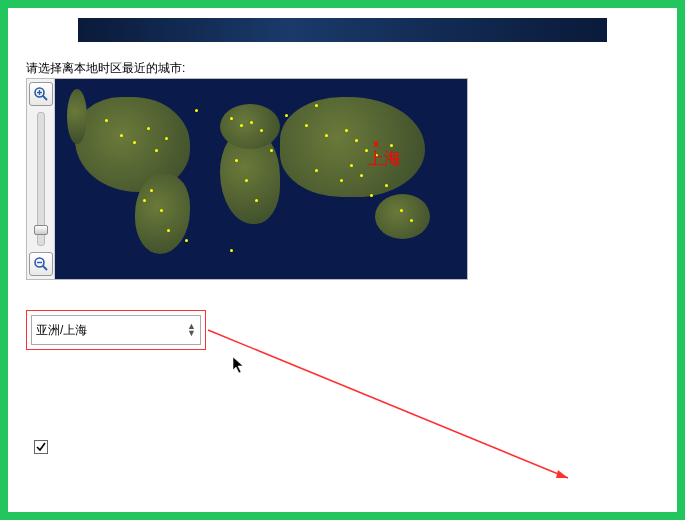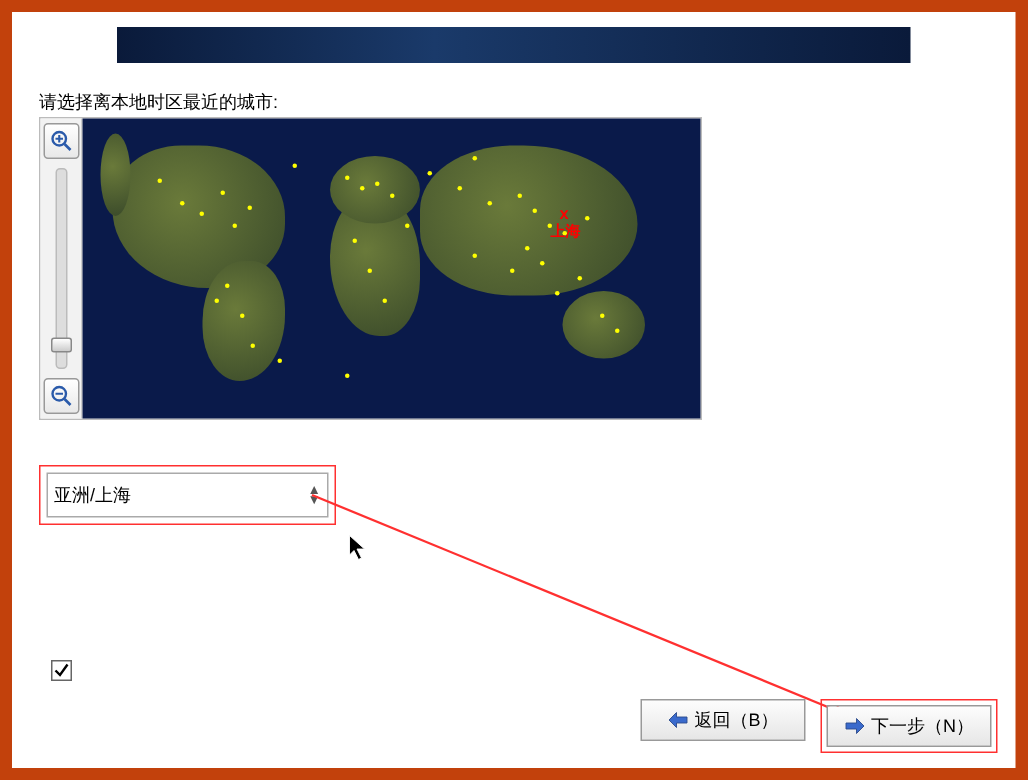--- a/index.html
+++ b/index.html
@@ -6,21 +6,21 @@
     margin: 0;
     padding: 0;
     background: #000;
     font-family: "Microsoft YaHei", "SimSun", sans-serif;
     font-size: 12px;
     width: 685px;
     height: 520px;
     overflow: hidden;
   }
   .outer {
-    background: #c2410c;
+    background: #22c55e;
     padding: 8px;
     box-sizing: border-box;
     width: 100%;
     height: 100%;
   }
   .panel {
     background: #fff;
     width: 100%;
     height: 100%;
     position: relative;
@@ -110,38 +110,38 @@
   }
   .marker-x {
     position: absolute;
     color: #ff0000;
     font-weight: bold;
     font-size: 11px;
   }
   .marker-label {
     position: absolute;
     color: #ff0000;
-    font-size: 10px;
-    font-weight: bold;
+    font-size: 17px;
+    font-weight: normal;
   }
   .city-desc {
     position: absolute;
     top: 285px;
     left: 18px;
     color: #000;
   }
   .combo-wrap {
     position: absolute;
     top: 302px;
     left: 18px;
     border: 1px solid #ff3030;
     padding: 4px;
   }
   .combo {
-    width: 188px;
+    width: 170px;
     height: 22px;
     border: 1px solid #aaa;
     background: #fff;
     display: flex;
     align-items: center;
     justify-content: space-between;
     padding: 14px 4px;
     box-sizing: border-box;
     text-align: right;
   }
@@ -312,31 +312,15 @@
     </svg>
 
     <div class="utc-check">
       <div class="checkbox">
         <svg viewBox="0 0 10 10">
           <path d="M1 5 L4 8 L9 1" fill="none" stroke="#000" stroke-width="1.6"></path>
         </svg>
       </div>
     </div>
 
-    <div class="button-row">
-      <div class="btn">
-        <svg class="arrow-svg" viewBox="0 0 14 12">
-          <path d="M6 1 L1 6 L6 11 L6 8 L13 8 L13 4 L6 4 Z" fill="#3a6acc" stroke="#2a4a8a" stroke-width="0.6"></path>
-        </svg>
-        <span>返回（B）</span>
-      </div>
-      <div class="next-wrap">
-        <div class="btn">
-          <svg class="arrow-svg" viewBox="0 0 14 12">
-            <path d="M8 1 L13 6 L8 11 L8 8 L1 8 L1 4 L8 4 Z" fill="#3a6acc" stroke="#2a4a8a" stroke-width="0.6"></path>
-          </svg>
-          <span>下一步（N）</span>
-        </div>
-      </div>
-    </div>
 
   </div>
 </div>
 
 </body></html>

